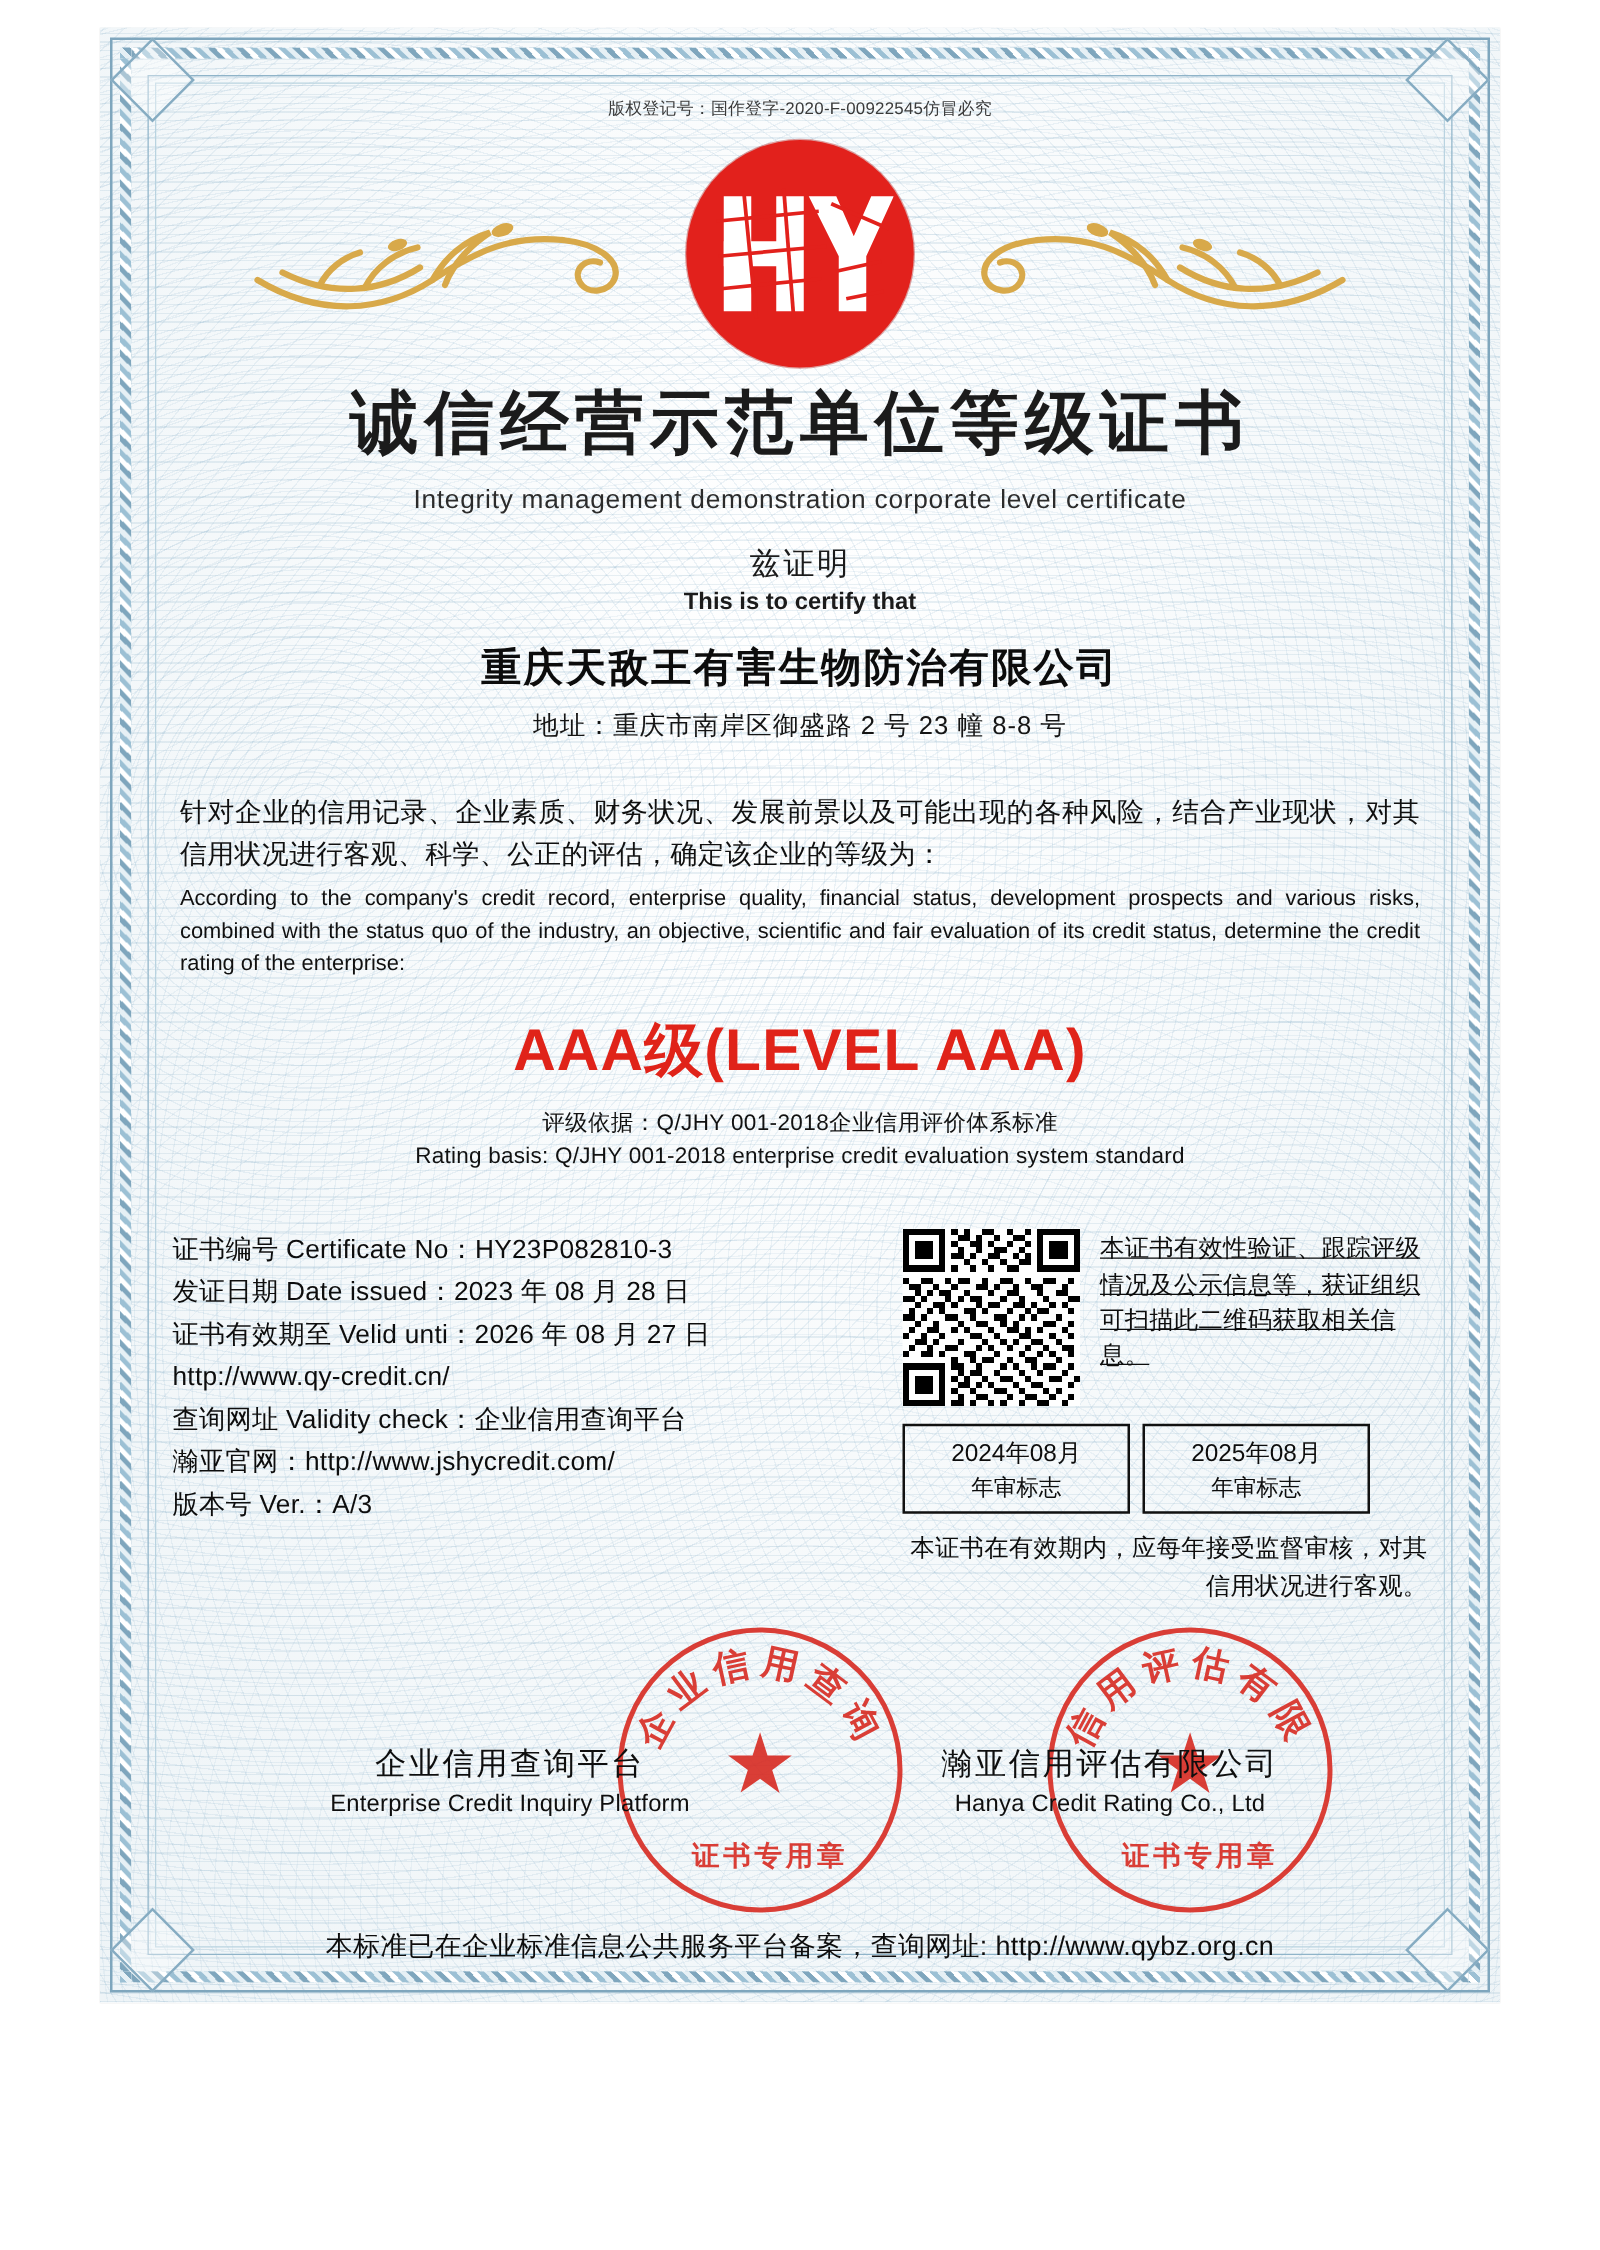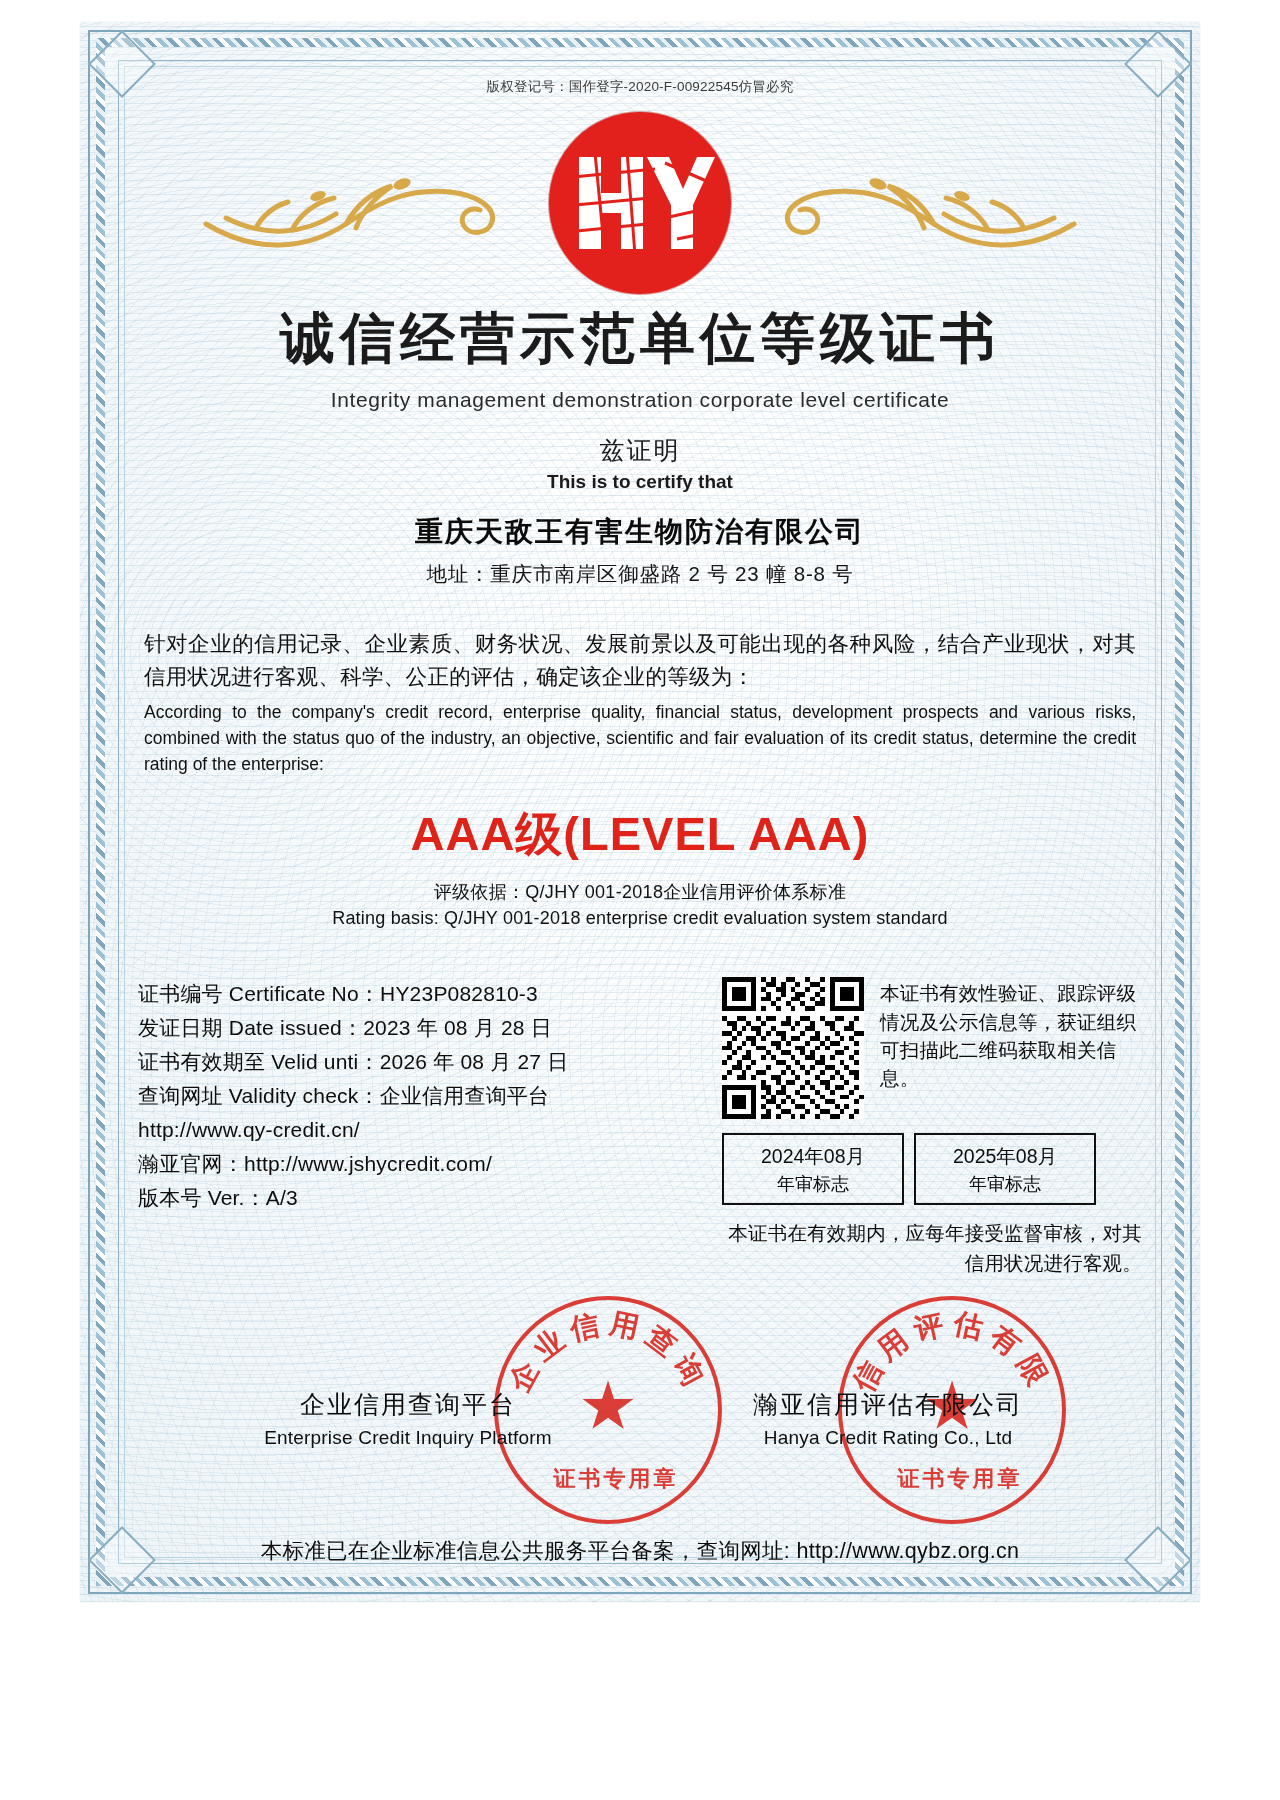--- a/index.html
+++ b/index.html
@@ -162,21 +162,21 @@
   .certify-en {
     text-align: center;
     font-size: 19px;
     color: #1b1b1b;
     margin-top: 4px;
     font-weight: 600;
   }
 
   .company-name {
     text-align: center;
-    font-size: 28px;
+    font-size: 32px;
     font-weight: 700;
     color: #0c0c0c;
     letter-spacing: 2px;
     margin-top: 20px;
   }
   .company-meta {
     text-align: center;
     font-size: 20.5px;
     color: #151515;
     margin-top: 9px;
@@ -257,20 +257,21 @@
     flex: none;
     background: #ffffff;
     position: relative;
   }
   .qr-note {
     font-size: 19.5px;
     line-height: 1.45;
     color: #0d0d0d;
     letter-spacing: 0.2px;
     padding-top: 2px;
+    text-decoration: underline;
   }
 
   .annual-row {
     display: flex;
     gap: 10px;
     margin-top: 14px;
   }
   .annual-box {
     width: 178px;
     height: 68px;
@@ -463,22 +464,22 @@
     <div class="level">AAA级(LEVEL AAA)</div>
     <div class="rating-basis-cn">评级依据：Q/JHY 001-2018企业信用评价体系标准</div>
     <div class="rating-basis-en">Rating basis: Q/JHY 001-2018 enterprise credit evaluation system standard</div>
 
     <div class="details-row">
 
       <div class="details-left">
         <div class="detail-line">证书编号 Certificate No：HY23P082810-3</div>
         <div class="detail-line">发证日期 Date issued：2023 年 08 月 28 日</div>
         <div class="detail-line">证书有效期至 Velid unti：2026 年 08 月 27 日</div>
+        <div class="detail-line">http://www.qy-credit.cn/</div>
         <div class="detail-line">查询网址 Validity check：企业信用查询平台</div>
-        <div class="detail-line">http://www.qy-credit.cn/</div>
         <div class="detail-line">瀚亚官网：http://www.jshycredit.com/</div>
         <div class="detail-line">版本号 Ver.：A/3</div>
       </div>
 
       <div class="details-right">
         <div class="qr-row">
           <div class="qr">
             <svg width="142" height="142" viewBox="0 0 29 29" shape-rendering="crispEdges" aria-hidden="true">
               <rect width="29" height="29" fill="#ffffff"></rect>
               <g fill="#000000">

